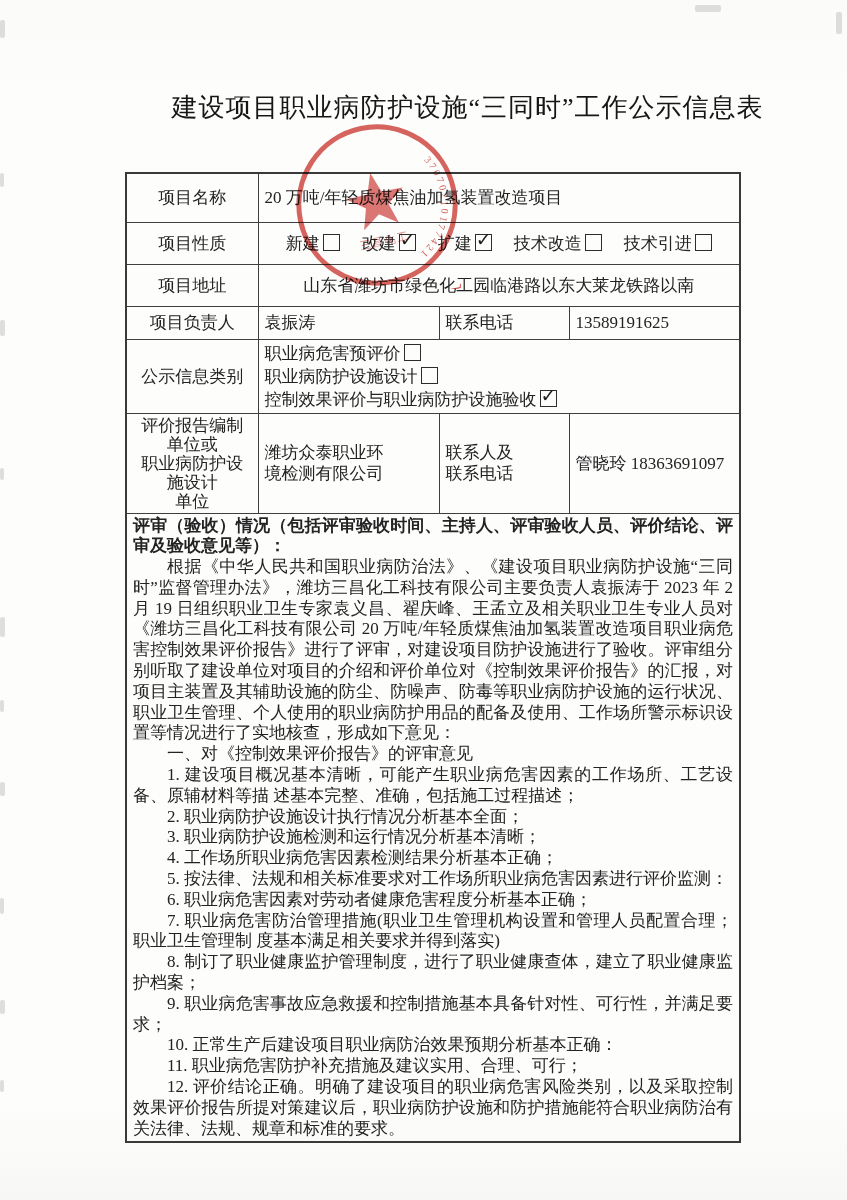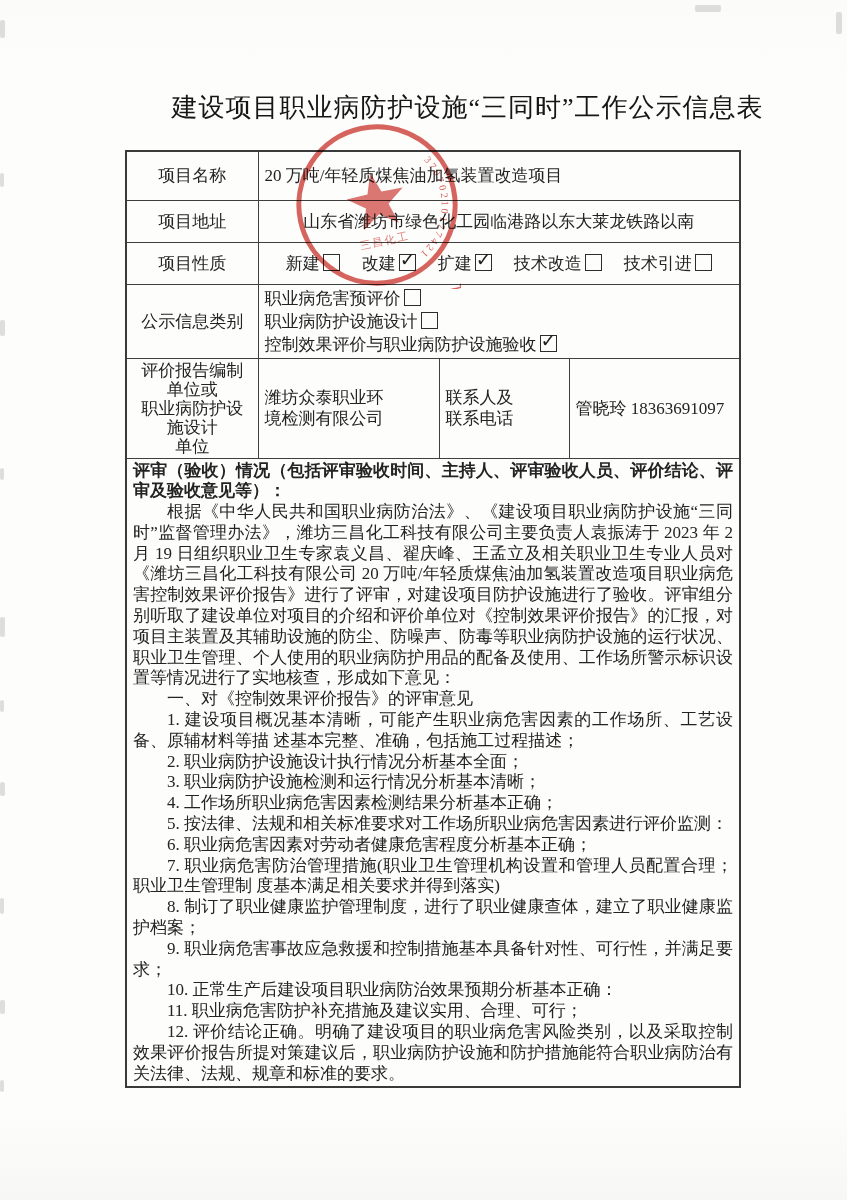--- a/index.html
+++ b/index.html
@@ -11,21 +11,21 @@
     color:#202020;
     overflow:hidden;
   }
   .doc-title{
     position:absolute;top:90px;left:0;width:100%;
     text-align:center;font-size:26px;font-weight:normal;letter-spacing:1px;
     color:#161616;
     padding-left:44px;
   }
   table.form{
-    position:absolute;left:125px;top:150px;
+    position:absolute;left:125px;top:172px;
     width:614px;border-collapse:collapse;table-layout:fixed;
     border:2px solid #3a3a3a;
   }
   table.form td{
     border:1.5px solid #3f3f3f;
     font-size:17px;color:#232323;
     padding:2px 6px;vertical-align:middle;
   }
   td.cell-label{text-align:center;}
   td.cell-center{text-align:left;}
@@ -95,34 +95,40 @@
         <col style="width:181px">
         <col style="width:130px">
         <col style="width:171px">
     </colgroup>
     <tbody>
         <tr style="height:49px;">
       <td class="cell-label">项目名称</td>
       <td class="cell-center" colspan="3">20 万吨/年轻质煤焦油加氢装置改造项目</td>
     </tr>
     <tr style="height:42px;">
-      <td class="cell-label">项目地址</td>
-      <td class="cell-addr" colspan="3">山东省潍坊市绿色化工园临港路以东大莱龙铁路以南</td>
-    </tr>
-    <tr style="height:42px;">
       <td class="cell-label">项目性质</td>
       <td colspan="3">
         <div class="nature-line">
               <span class="nature-opt"><span>新建</span><span class="cb"></span></span>
               <span class="nature-opt"><span>改建</span><span class="cb checked"></span></span>
               <span class="nature-opt"><span>扩建</span><span class="cb checked"></span></span>
               <span class="nature-opt"><span>技术改造</span><span class="cb"></span></span>
               <span class="nature-opt"><span>技术引进</span><span class="cb"></span></span>
             </div>
       </td>
+    </tr>
+    <tr style="height:42px;">
+      <td class="cell-label">项目地址</td>
+      <td class="cell-addr" colspan="3">山东省潍坊市绿色化工园临港路以东大莱龙铁路以南</td>
+    </tr>
+    <tr style="height:33px;">
+      <td class="cell-label">项目负责人</td>
+      <td class="cell-center">袁振涛</td>
+      <td class="cell-center">联系电话</td>
+      <td class="cell-center">13589191625</td>
     </tr>
     <tr style="height:70px;">
       <td class="cell-label">公示信息类别</td>
       <td colspan="3" class="pub-lines">
         <div>
               <div class="pub-line"><span class=""><span>职业病危害预评价</span><span class="cb"></span></span></div>
               <div class="pub-line"><span class=""><span>职业病防护设施设计</span><span class="cb"></span></span></div>
               <div class="pub-line"><span class=""><span>控制效果评价与职业病防护设施验收</span><span class="cb checked"></span></span></div>
             </div>
       </td>

